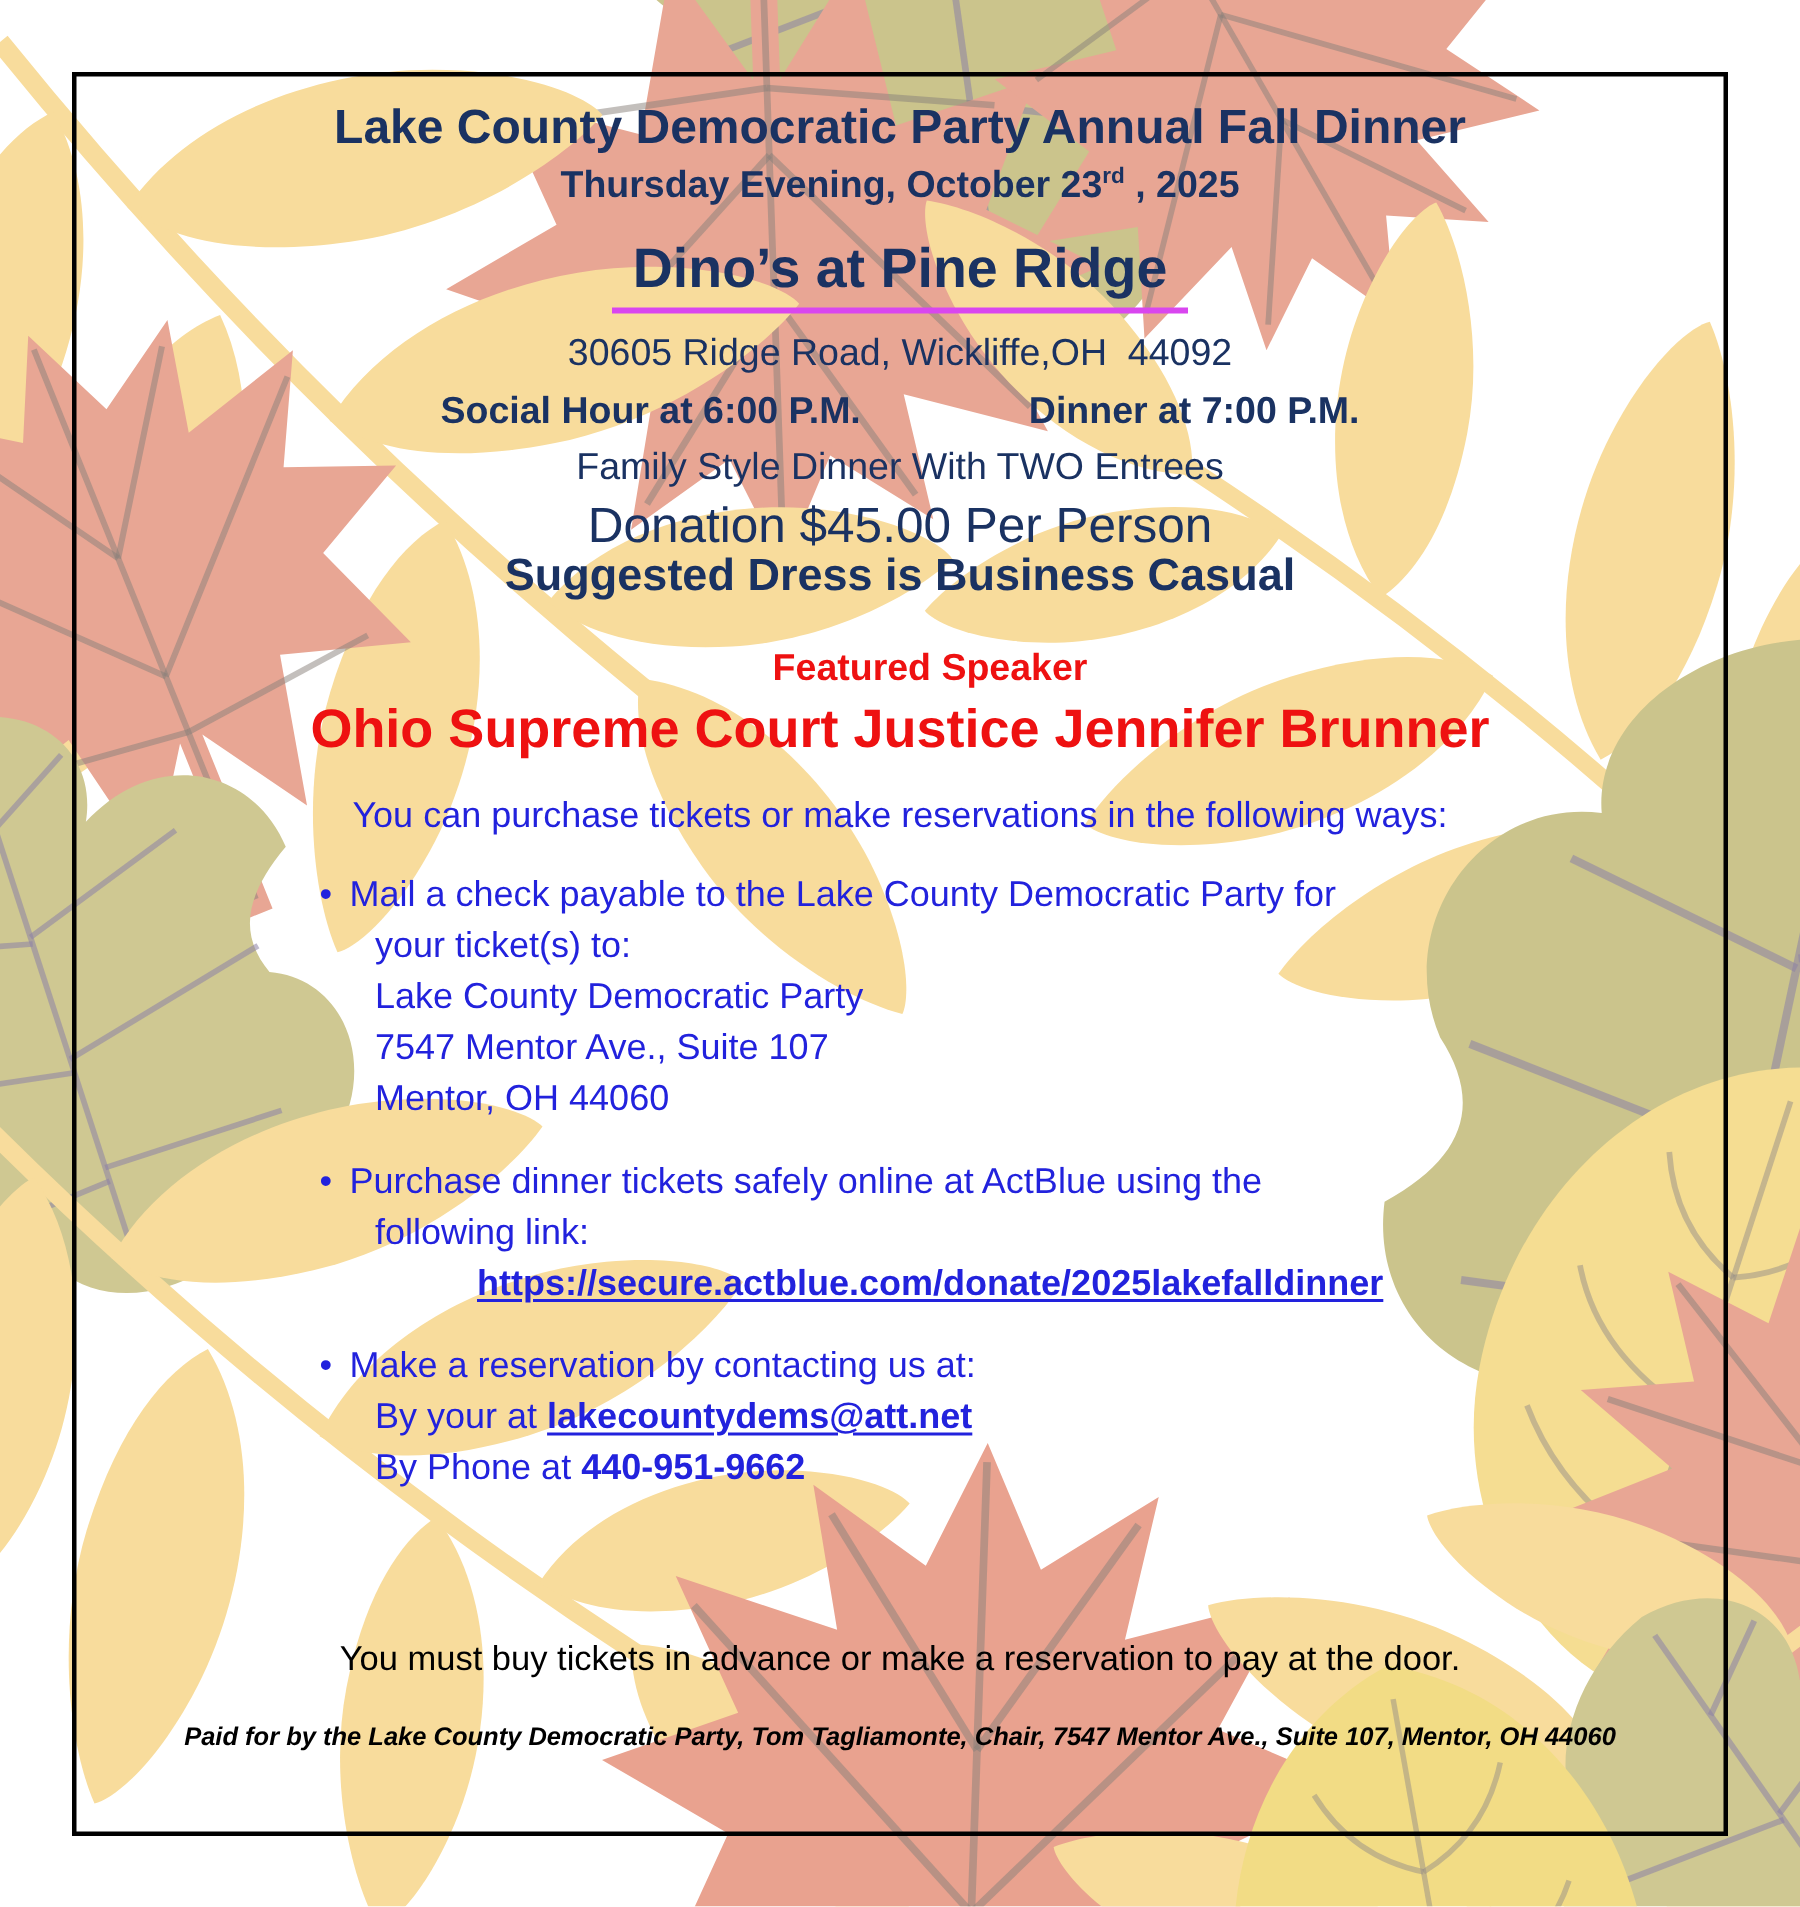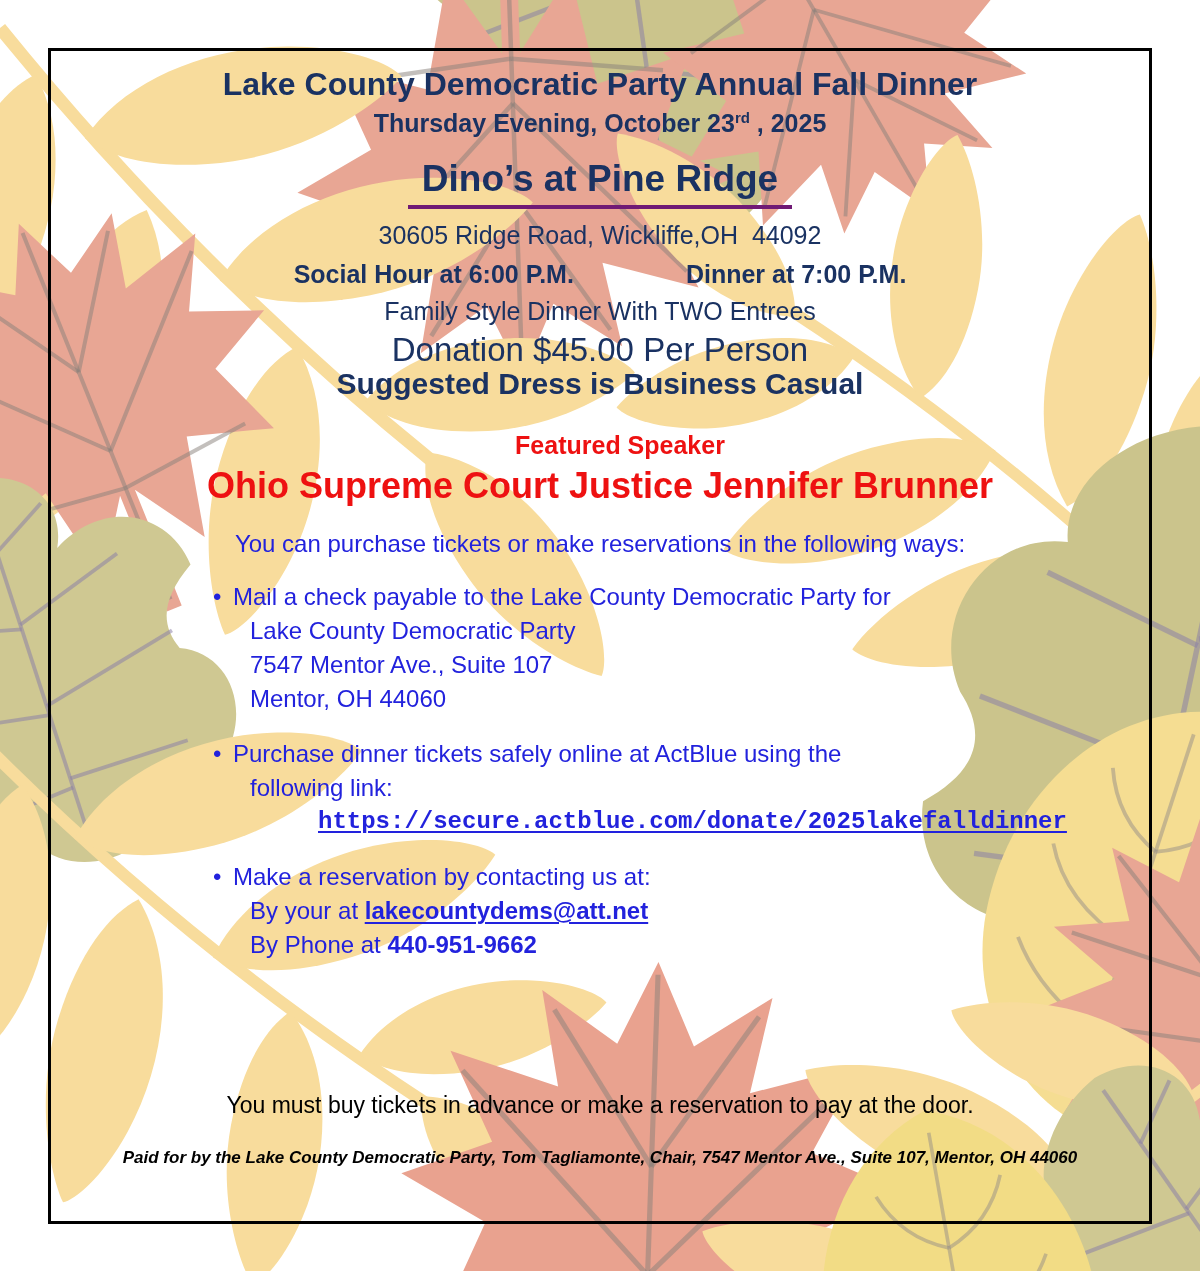--- a/index.html
+++ b/index.html
@@ -15,41 +15,41 @@
   .blk { position:absolute; left:48px; width:1104px; z-index:3; }
   .center { text-align:center; }
   .navy { color:#1A3262; }
   .blue { color:#2222DD; }
   .red  { color:#EE1111; }
 
   .title   { top:66px;  font-size:32px; font-weight:bold; }
   .date    { top:109px; font-size:25px; font-weight:bold; }
   .date sup{ font-size:15px; }
   .venue   { top:158px; font-size:37px; font-weight:bold; }
-  .venue .vtxt { display:inline-block; border-bottom:4px solid #701a75;
+  .venue .vtxt { display:inline-block; border-bottom:4px solid #d946ef;
                  padding:0 14px 5px 14px; }
   .address { top:221px; font-size:25px; white-space:pre; }
   .times   { top:260px; font-size:25px; font-weight:bold;
              display:flex; justify-content:center; gap:112px; }
   .family  { top:297px; font-size:25px; }
   .donation{ top:331px; font-size:33px; }
   .dress   { top:367px; font-size:30px; font-weight:bold; }
 
   .spk-label { top:431px; font-size:25px; font-weight:bold;margin-left:20px; }
   .spk-name  { top:465px; font-size:36px; font-weight:bold; }
 
   .intro   { top:530px; font-size:24px; }
 
   .bullets { top:580px; left:213px; width:860px; font-size:24px;
              line-height:34px; z-index:3; position:absolute; color:#2222DD; }
   .bullet  { margin-bottom:21px; }
   .b-lead  { display:flex; }
   .b-dot   { width:20px; flex:0 0 20px; }
   .b-cont  { padding-left:37px; }
-  .b-link-row { padding-left:105px;font-family:Liberation Mono, monospace; }
+  .b-link-row { padding-left:105px; }
   .u { text-decoration:underline; text-decoration-thickness:2px; text-underline-offset:3px; }
   a.plain { color:#2222DD; }
 
   .soldout { top:1014px; font-size:29px; font-weight:bold; line-height:38px; }
   .advance { top:1092px; font-size:23px; font-weight:normal; color:#000; }
   .paidfor { top:1148px; font-size:17px; font-weight:bold; font-style:italic; color:#000; }
 </style>
 </head>
 <body>
 
@@ -155,20 +155,21 @@
 
   <div class="blk center intro blue">You can purchase tickets or make reservations in the following ways:</div>
 
   <div class="bullets">
 
     <div class="bullet">
       <div class="b-lead">
         <span class="b-dot">•</span>
         <span>Mail a check payable to the Lake County Democratic Party for</span>
       </div>
+      <div class="b-cont">your ticket(s) to:</div>
       <div class="b-cont">Lake County Democratic Party</div>
       <div class="b-cont">7547 Mentor Ave., Suite 107</div>
       <div class="b-cont">Mentor, OH 44060</div>
     </div>
 
     <div class="bullet">
       <div class="b-lead">
         <span class="b-dot">•</span>
         <span>Purchase dinner tickets safely online at ActBlue using the</span>
       </div>

